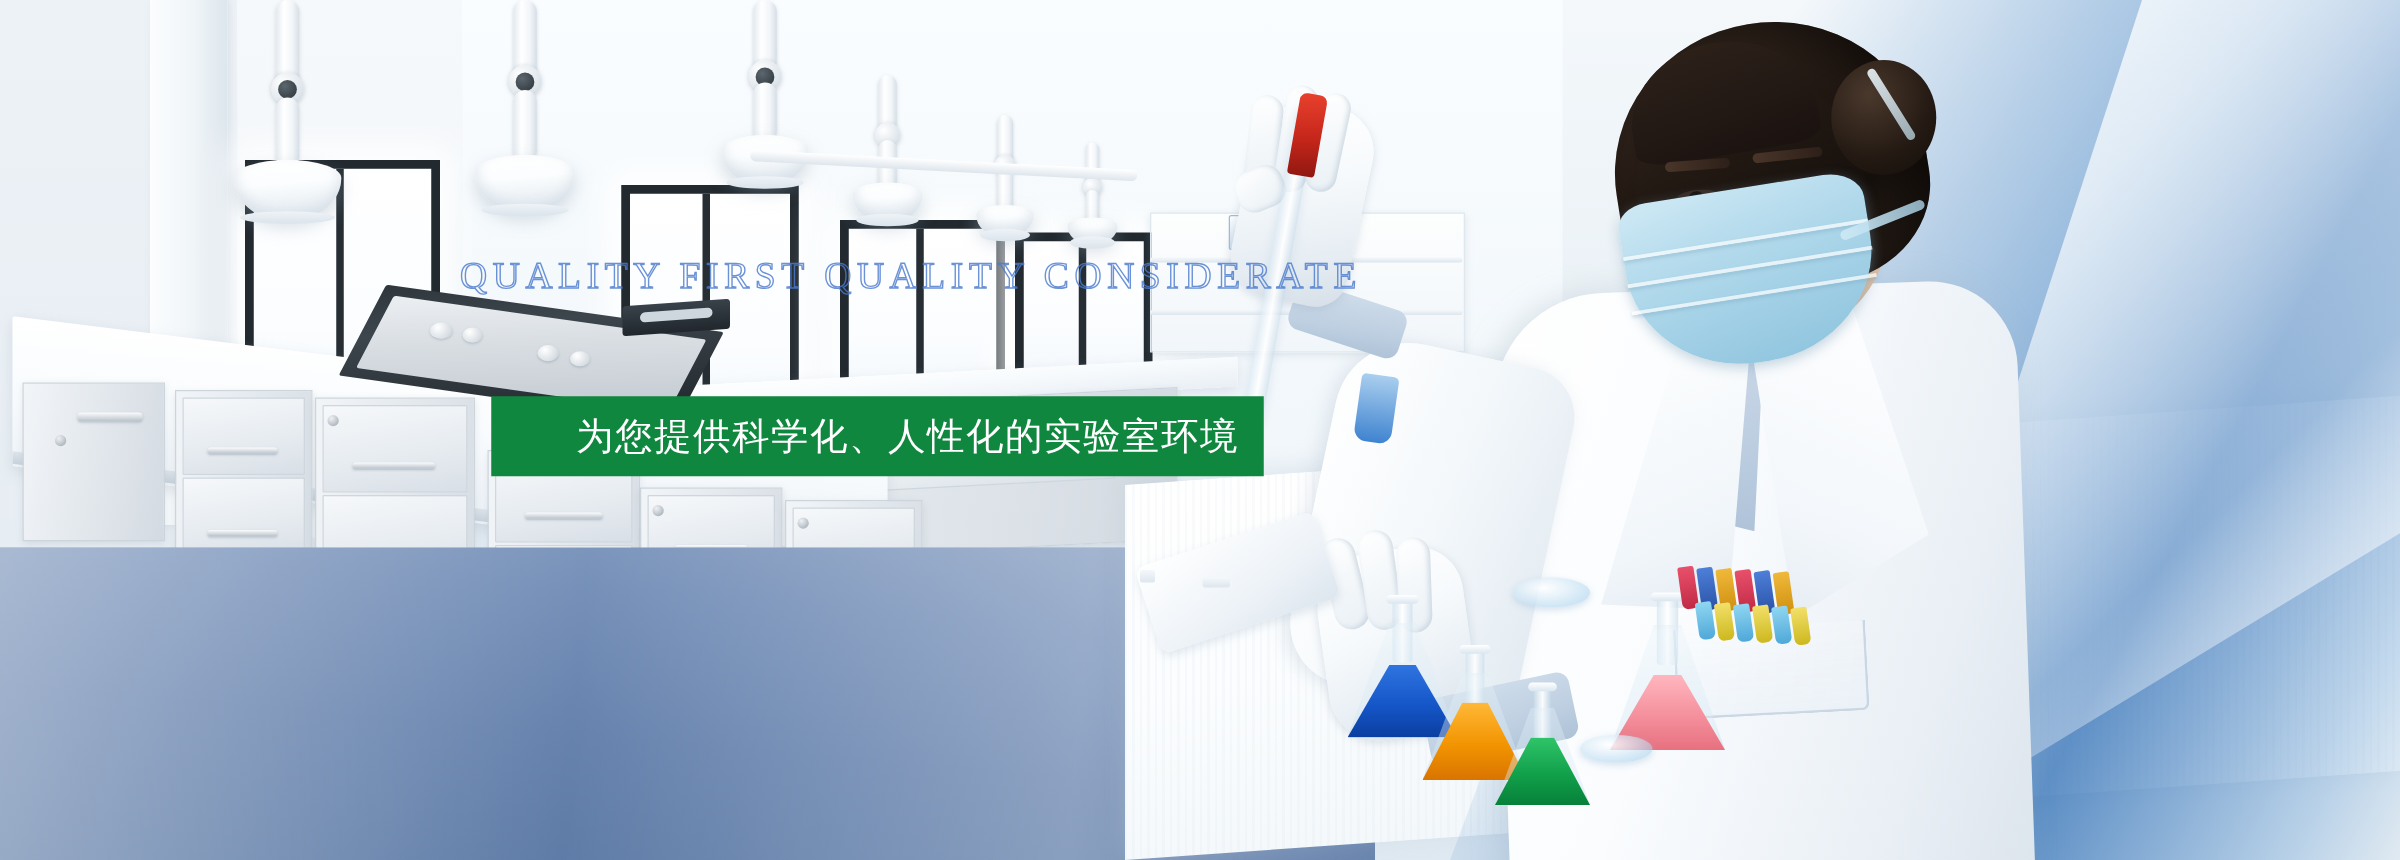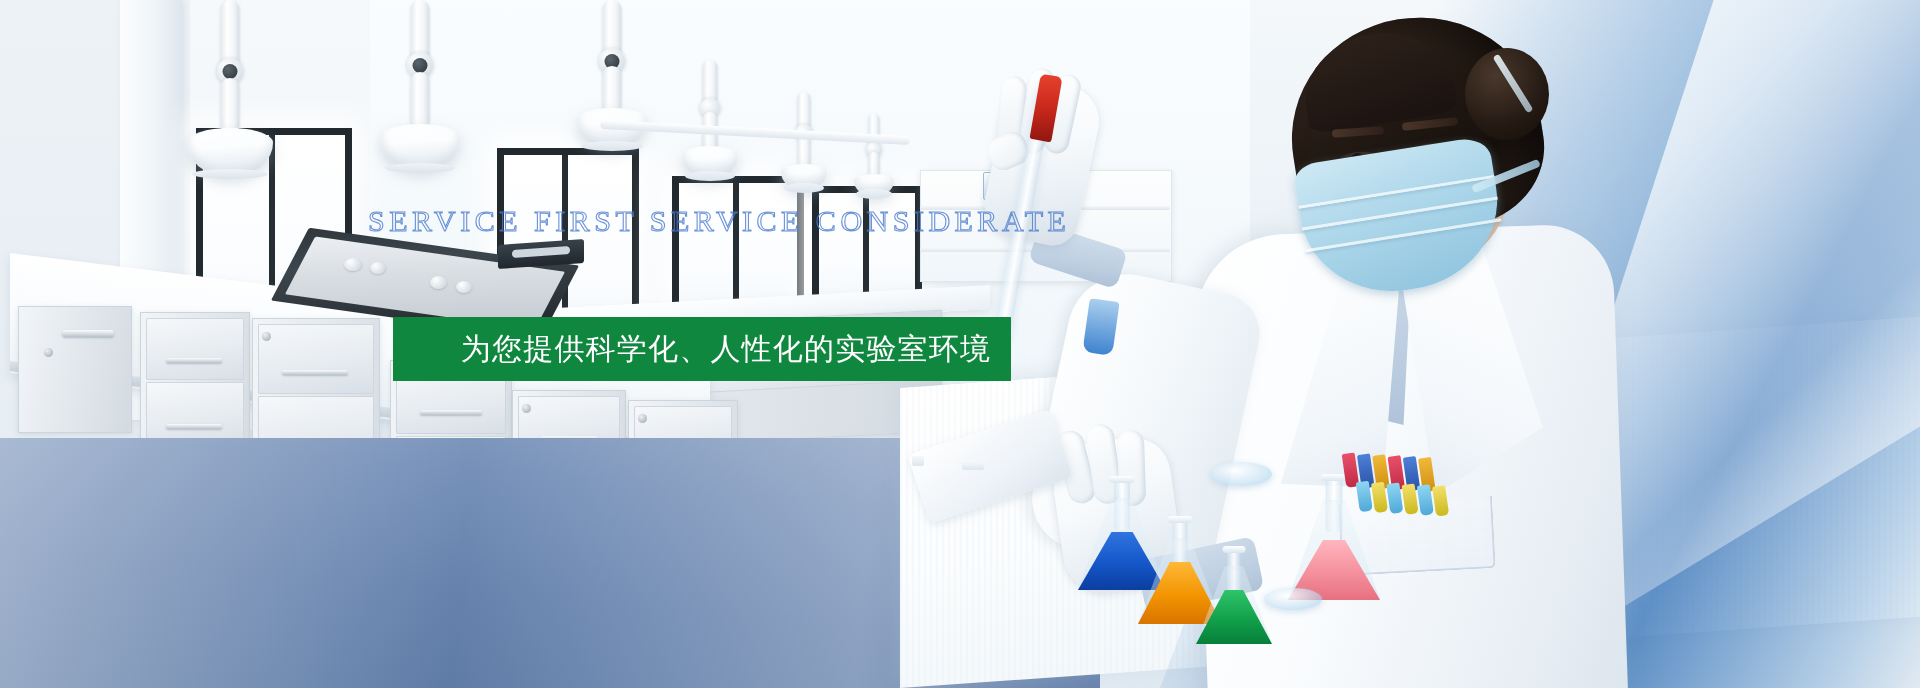--- a/index.html
+++ b/index.html
@@ -672,21 +672,21 @@
       <div class="tube" style="left:27px;top:33px;height:30px;background:linear-gradient(180deg,#f2e06a,#cdb81e);"></div>
       <div class="tube" style="left:42px;top:36px;height:30px;background:linear-gradient(180deg,#8fd6f2,#4fa8d8);"></div>
       <div class="tube" style="left:57px;top:39px;height:30px;background:linear-gradient(180deg,#f2e06a,#cdb81e);"></div>
       <div class="tube" style="left:72px;top:42px;height:30px;background:linear-gradient(180deg,#8fd6f2,#4fa8d8);"></div>
       <div class="tube" style="left:87px;top:45px;height:30px;background:linear-gradient(180deg,#f2e06a,#cdb81e);"></div>
     </div>
   </div>
 
   <div class="text-layer">
 
-    <div class="eng-tagline">SERVICE FIRST SERVICE CONSIDERATE</div>
+    <div class="eng-tagline">QUALITY FIRST QUALITY CONSIDERATE</div>
 
 
     <div class="green-bar">
       <span class="txt">为您提供科学化、人性化的实验室环境</span>
     </div>
 
   </div>
 </div>
 
 </body></html>

